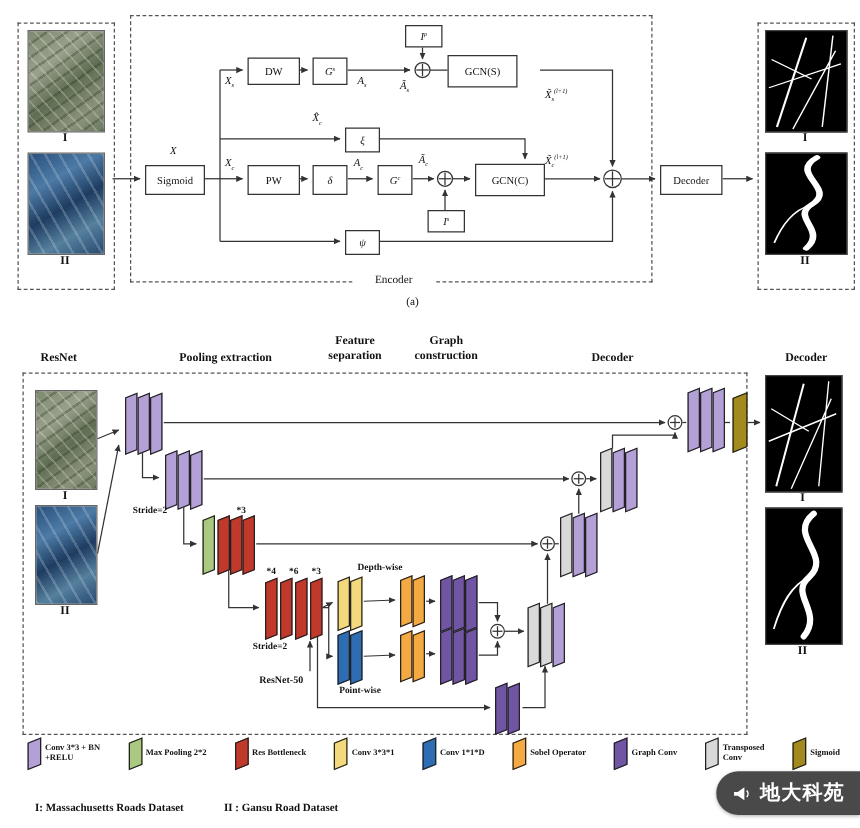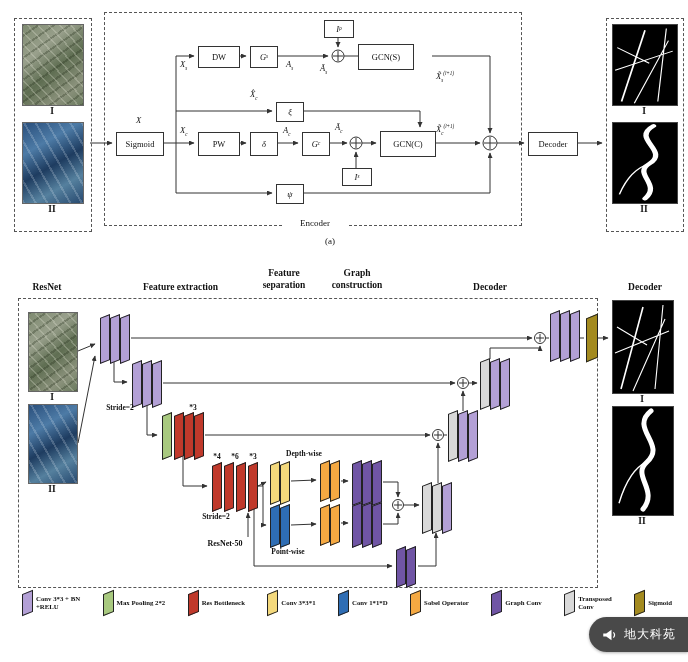--- a/index.html
+++ b/index.html
@@ -30,21 +30,21 @@
   .c-purple{background:var(--purple);} .c-green{background:var(--green);} .c-red{background:var(--red);}
   .c-yellow{background:var(--yellow);} .c-blue{background:var(--blue);} .c-orange{background:var(--orange);}
   .c-darkpurple{background:var(--darkpurple);} .c-gray{background:var(--gray);} .c-olive{background:var(--olive);}
   .legend{position:absolute;left:22px;top:592px;width:650px;z-index:2;display:flex;justify-content:space-between;align-items:center;}
   .leg-item{display:flex;align-items:center;gap:3px;}
   .leg-icon{width:9px;height:20px;border:1px solid #222;transform:skewY(-22deg);flex:0 0 auto;}
   .leg-label{font-size:6.8px;font-weight:bold;line-height:1.15;white-space:pre-line;max-width:58px;}
   .datasets{position:absolute;left:28px;top:641px;z-index:2;font-size:8.8px;font-weight:bold;}
   .datasets span{margin-right:30px;}
   .watermark{position:absolute;right:0;top:617px;z-index:6;height:35px;display:flex;align-items:center;gap:5px;padding:0 12px;background:rgba(58,58,58,.92);border-radius:18px 0 0 18px;color:#fff;box-shadow:0 1px 3px rgba(0,0,0,.3);}
-  .wm-text{font-size:12px;font-weight:normal;letter-spacing:1px;font-family:"DejaVu Sans",sans-serif;}
+  .wm-text{font-size:16px;font-weight:bold;letter-spacing:1px;font-family:"DejaVu Sans",sans-serif;}
 </style>
 </head>
 <body>
 
 <div class="page">
 
   <svg width="0" height="0" style="position:absolute">
     <defs>
       <path id="rd1a" d="M8,88 L30,6" stroke="#fff" stroke-width="1.6" fill="none"></path>
       <path id="rd1b" d="M20,90 L52,18 M2,52 L56,30 M42,88 L50,4 M4,26 L34,44" stroke="#fff" stroke-width="1.1" fill="none"></path>
@@ -211,21 +211,21 @@
   <div class="img-label" style="left:612px;top:107px;width:64px">I</div>
   <div class="road" style="left:612px;top:122px;width:64px;height:80px">
       <svg viewBox="0 0 60 110" preserveAspectRatio="none">
         <use href="#rd2a"></use>
         <use href="#rd2b"></use>
       </svg>
     </div>
   <div class="img-label" style="left:612px;top:205px;width:64px">II</div>
 
   <div class="hdr" style="left:22px;top:281px;width:50px">ResNet</div>
-  <div class="hdr" style="left:128px;top:281px;width:105px">Feature extraction</div>
+  <div class="hdr" style="left:128px;top:281px;width:105px">Pooling extraction</div>
   <div class="hdr" style="left:246px;top:267px;width:76px">Feature
 separation</div>
   <div class="hdr" style="left:319px;top:267px;width:76px">Graph
 construction</div>
   <div class="hdr" style="left:452px;top:281px;width:76px">Decoder</div>
   <div class="hdr" style="left:607px;top:281px;width:76px">Decoder</div>
 
   <div class="dashed" style="left:18px;top:298px;width:578px;height:288px"></div>
 
   <div class="img sat-1" style="left:28px;top:312px;width:48px;height:78px"></div>
@@ -339,20 +339,24 @@
         <span class="leg-icon" style="background-color: rgb(217, 217, 217);"></span>
         <span class="leg-label">Transposed
 Conv</span>
       </div>
     <div class="leg-item">
         <span class="leg-icon" style="background-color: rgb(163, 138, 31);"></span>
         <span class="leg-label">Sigmoid</span>
       </div>
   </div>
 
+  <div class="datasets">
+    <span>I: Massachusetts Roads Dataset</span>
+    <span>II : Gansu Road Dataset</span>
+  </div>
 
   <div class="watermark">
     <svg viewBox="0 0 24 24" width="18" height="18">
       <path fill="#fff" d="M3,10 L3,14 L7,14 L14,19 L14,5 L7,10 Z"></path>
       <path fill="none" stroke="#fff" stroke-width="1.6" d="M16.5,8.5 A5.2 5.2 0 0 1 16.5,15.5"></path>
     </svg>
     <span class="wm-text">地大科苑</span>
   </div>
 
 </div>

